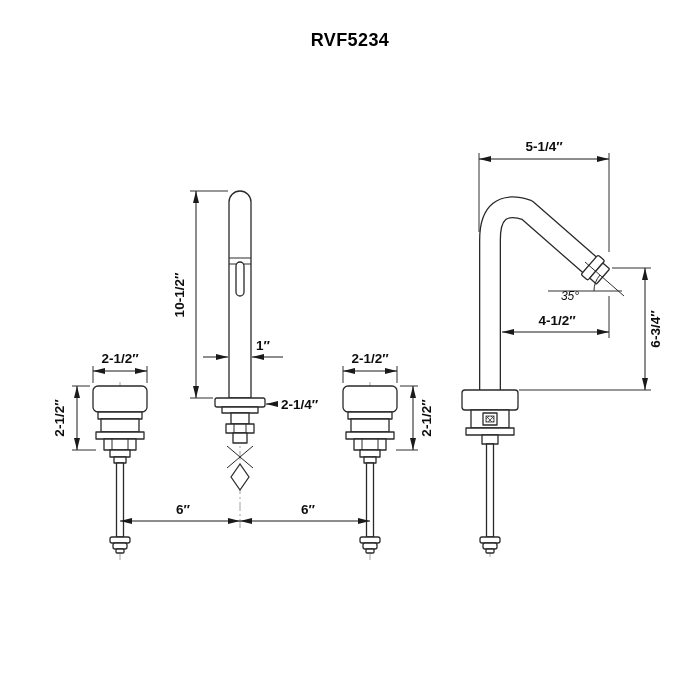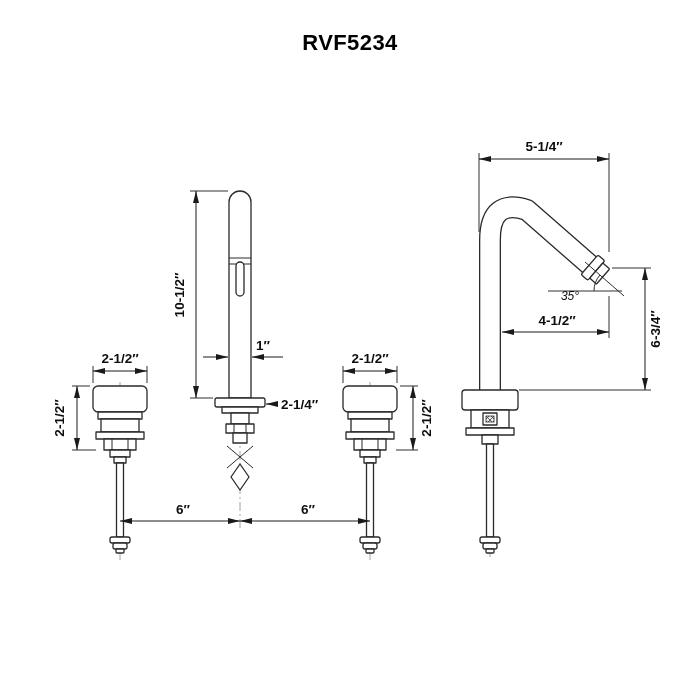--- a/index.html
+++ b/index.html
@@ -1,19 +1,19 @@
 <!DOCTYPE html>
 <html><head>
 <meta charset="utf-8">
 <style>
   html,body { margin:0; padding:0; background:#fff; }
   body { width:700px; height:700px; font-family:"Liberation Sans",sans-serif; }
   .stage { position:relative; width:700px; height:700px; background:#fff; overflow:hidden; }
   .title { position:absolute; top:30px; left:0; width:100%; text-align:center;
-           font-size:22px; font-weight:700; color:#000; letter-spacing:.4px; }
+           font-size:18px; font-weight:700; color:#000; letter-spacing:.4px; }
   svg { position:absolute; left:0; top:0; }
   .outline  { fill:#fff; stroke:#2a2a2a; stroke-width:1.3; stroke-linejoin:round; }
   .thin     { stroke:#2a2a2a; stroke-width:1; fill:none; }
   .dimline  { stroke:#1a1a1a; stroke-width:1; fill:none; }
   .extline  { stroke:#1a1a1a; stroke-width:0.9; fill:none; }
   .cline    { stroke:#8a8a8a; stroke-width:0.8; stroke-dasharray:9 3 2 3; fill:none; }
   .dim-label   { font:700 13.5px "Liberation Sans",sans-serif; fill:#0d0d0d; }
   .angle-label { font:italic 400 12px "Liberation Sans",sans-serif; fill:#0d0d0d; }
   .spout-stroke { fill:none; stroke:#2a2a2a; stroke-width:22; stroke-linejoin:round; }
   .spout-fill   { fill:none; stroke:#ffffff; stroke-width:19.4; stroke-linejoin:round; }

